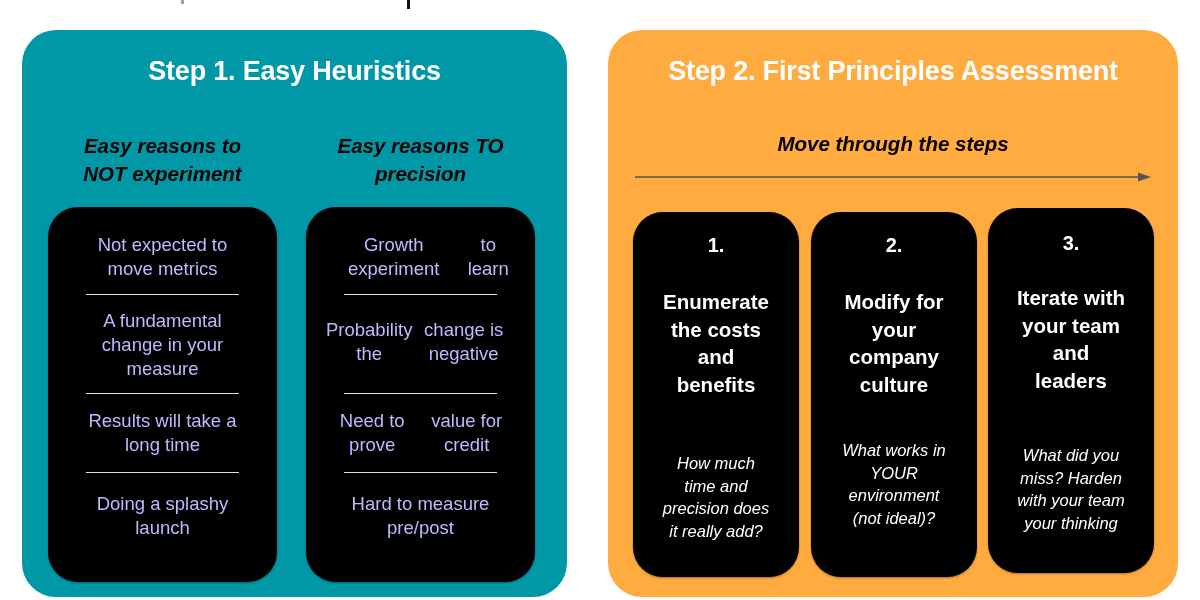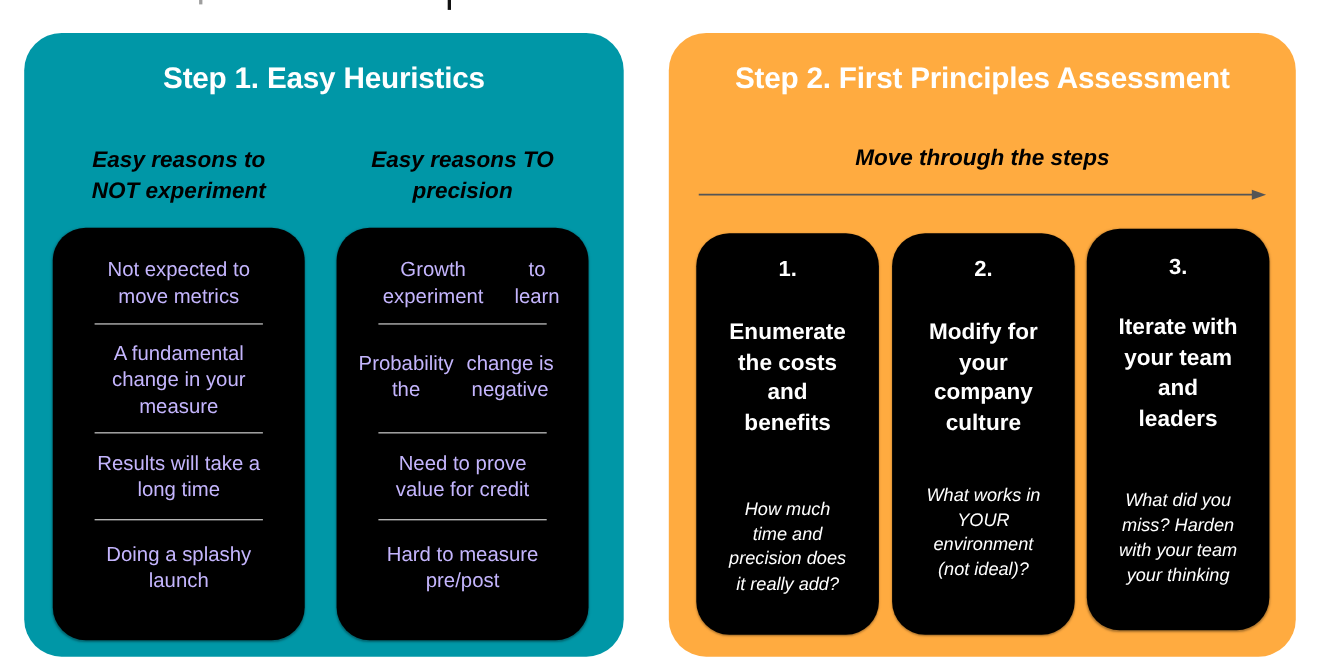--- a/index.html
+++ b/index.html
@@ -122,21 +122,21 @@
     <div style="height:12px"></div>
     <div class="divider"></div>
     <div style="height:22px"></div>
     <div class="list-item" style="height:50px;flex-direction:row">
       <span>Probability the</span>
       <span>change is negative</span>
     </div>
     <div style="height:26px"></div>
     <div class="divider"></div>
     <div style="height:14px"></div>
-    <div class="list-item" style="height:50px;flex-direction:column">
+    <div class="list-item" style="height:50px;">
       <span>Need to prove</span>
       <span>value for credit</span>
     </div>
     <div style="height:14px"></div>
     <div class="divider"></div>
     <div style="height:18px"></div>
     <div class="list-item" style="height:50px;flex-direction:column">
       <span>Hard to measure</span>
       <span>pre/post</span>
     </div>

